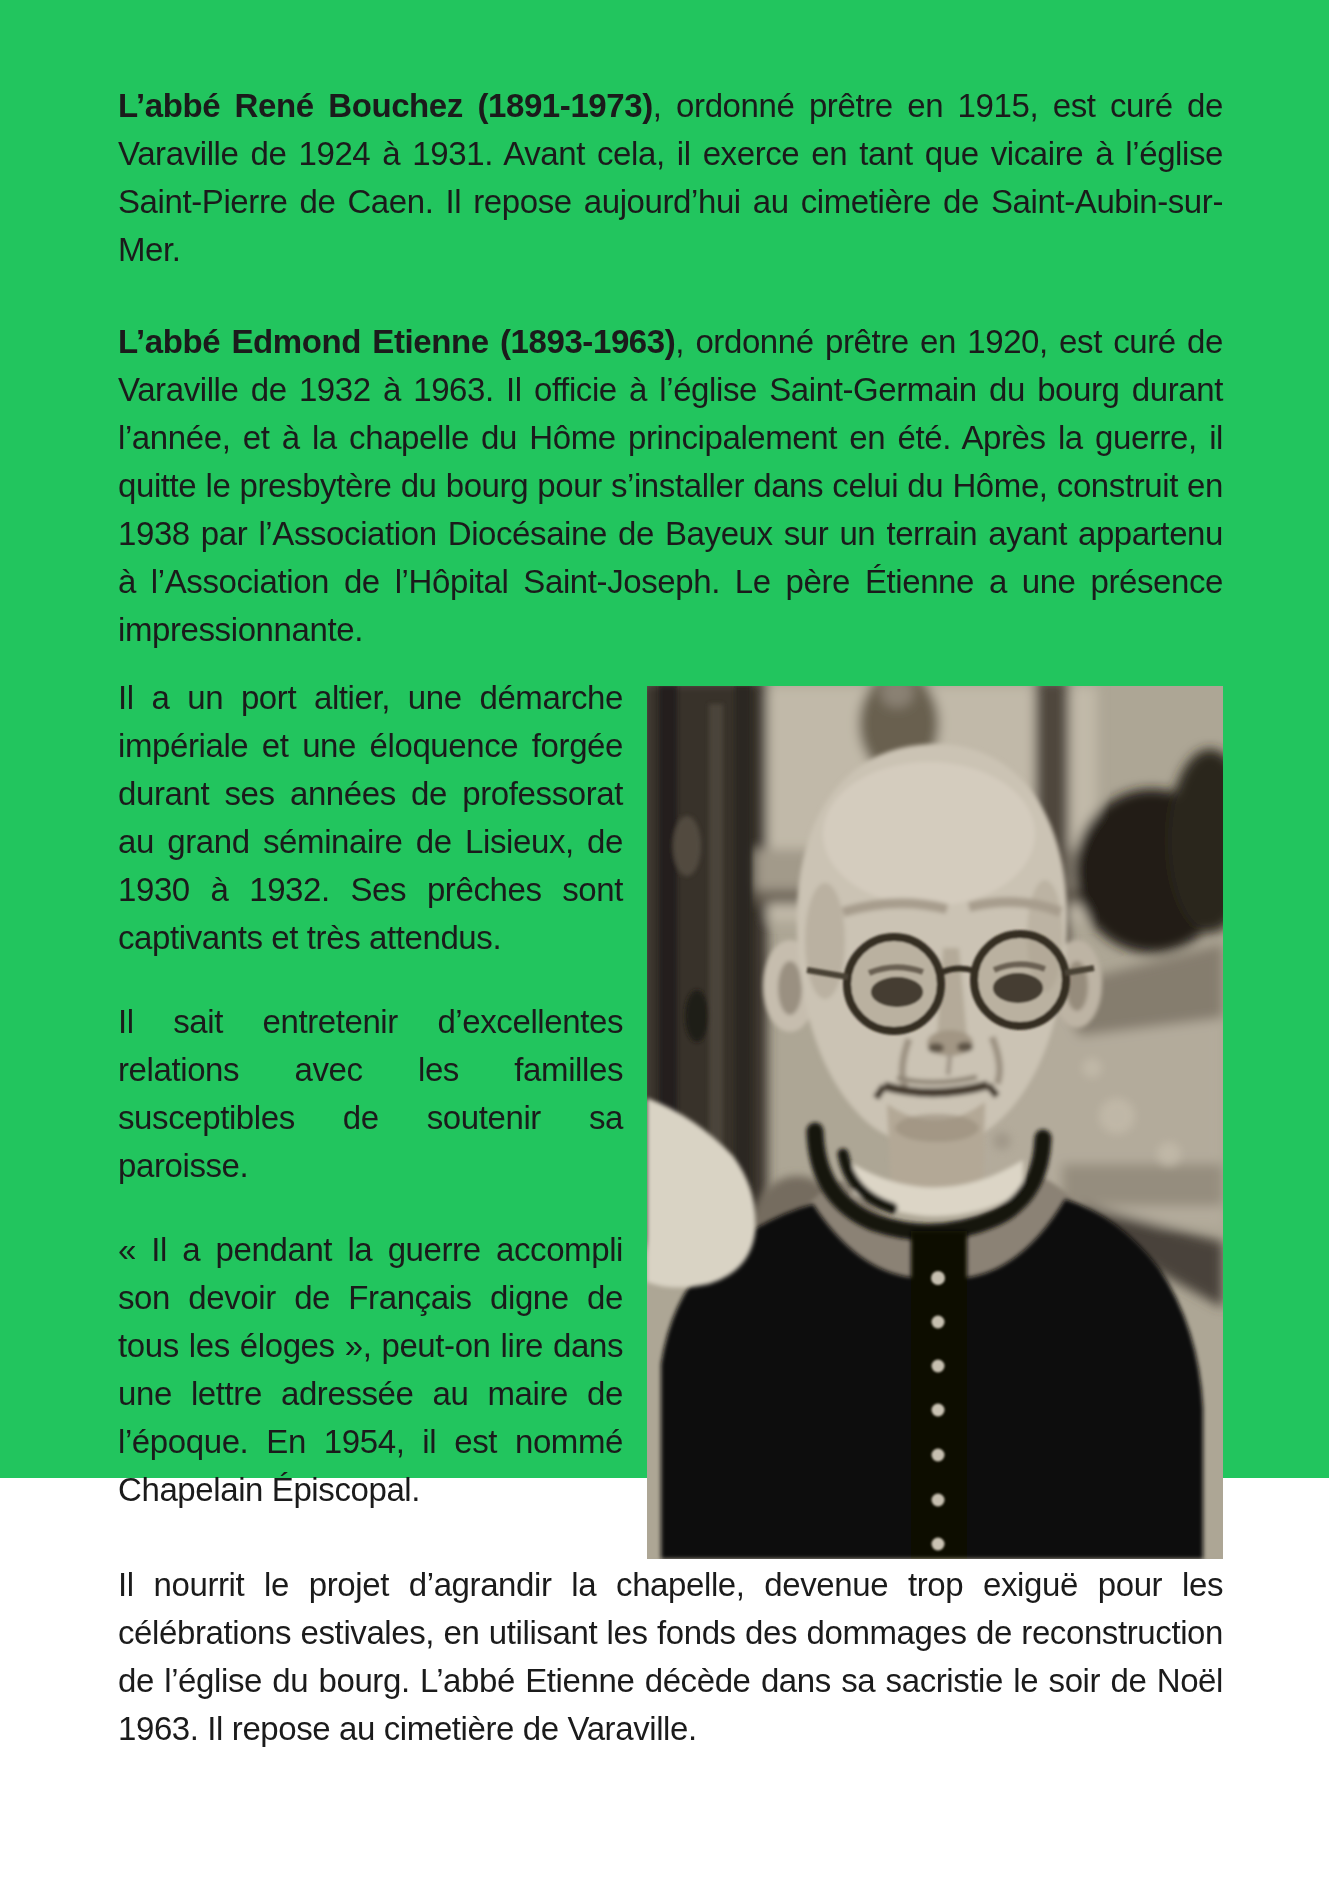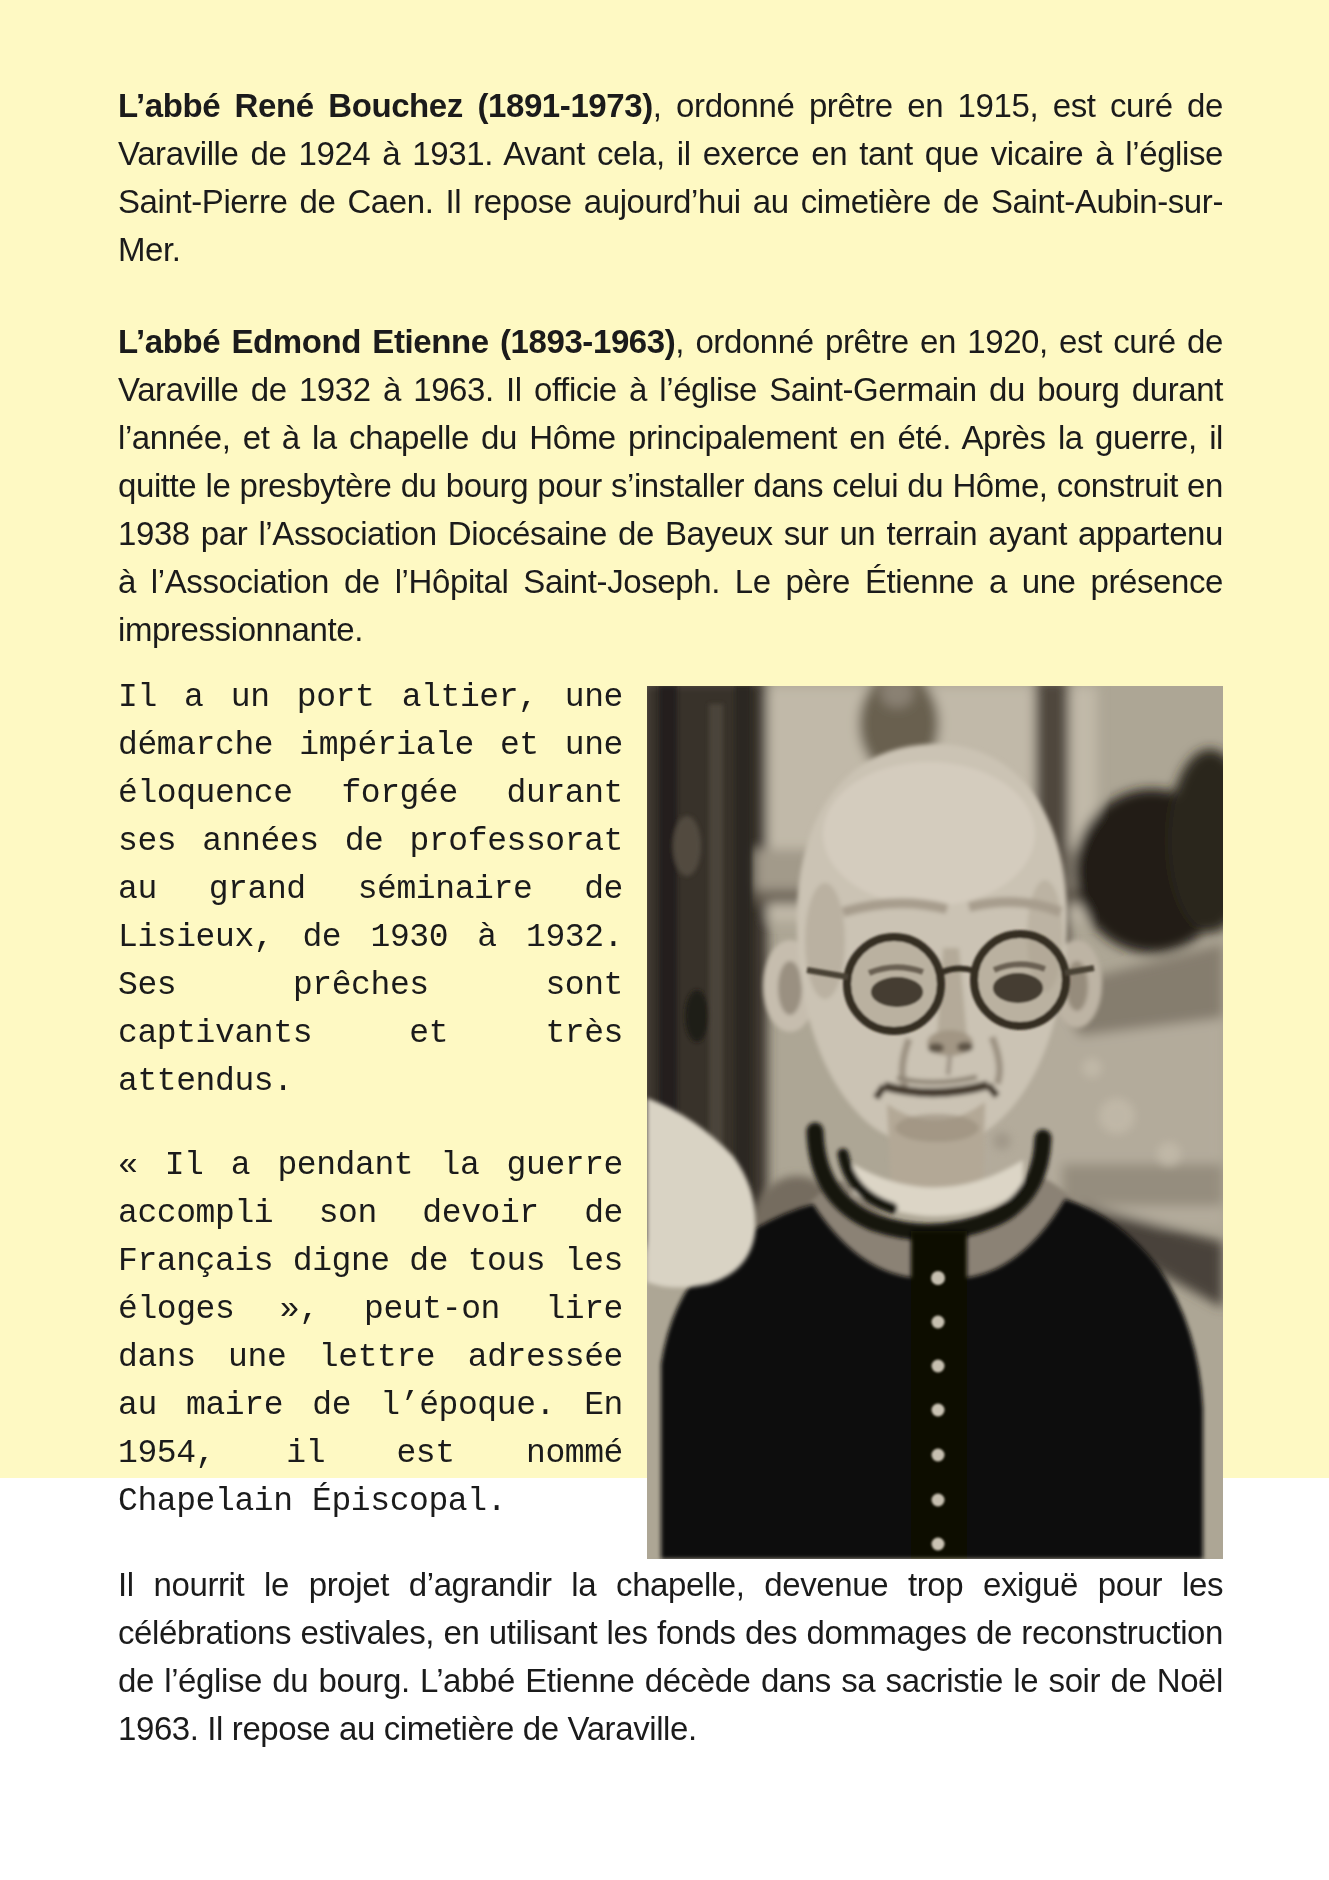--- a/index.html
+++ b/index.html
@@ -12,21 +12,21 @@
     height: 1880px;
     font-family: "Liberation Sans", "DejaVu Sans", sans-serif;
     color: #1b1b1b;
     overflow: hidden;
   }
   .page {
     box-sizing: border-box;
     width: 1329px;
     height: 1478px;
     padding: 82px 106px 0 118px;
-    background: #fef9c3;
+    background: #22c55e;
   }
   .para {
     font-size: 33px;
     line-height: 48px;
     letter-spacing: -0.4px;
     text-align: justify;
     margin: 0 0 44px 0;
     hyphens: none;
   }
   .para .lead {
@@ -36,21 +36,20 @@
     margin-bottom: 20px;
   }
   .media-row {
     display: flex;
     gap: 24px;
     align-items: flex-start;
   }
   .text-col {
     width: 505px;
     flex: 0 0 505px;
-    font-family: Liberation Mono, monospace;
   }
   .text-col .para {
     margin-bottom: 36px;
   }
   .text-col .para:last-child {
     margin-bottom: 16px;
   }
   .photo-frame {
     width: 576px;
     height: 873px;
@@ -71,20 +70,21 @@
 <div class="page">
 
   <p class="para"><span class="lead">L’abbé René Bouchez (1891-1973)</span><span>, ordonné prêtre en 1915, est curé de Varaville de 1924 à 1931. Avant cela, il exerce en tant que vicaire à l’église Saint-Pierre de Caen. Il repose aujourd’hui au cimetière de Saint-Aubin-sur-Mer.</span></p>
 
   <p class="para tight"><span class="lead">L’abbé Edmond Etienne (1893-1963)</span><span>, ordonné prêtre en 1920, est curé de Varaville de 1932 à 1963. Il officie à l’église Saint-Germain du bourg durant l’année, et à la chapelle du Hôme principalement en été. Après la guerre, il quitte le presbytère du bourg pour s’installer dans celui du Hôme, construit en 1938 par l’Association Diocésaine de Bayeux sur un terrain ayant appartenu à l’Association de l’Hôpital Saint-Joseph. Le père Étienne a une présence impressionnante.</span></p>
 
   <div class="media-row">
 
     <div class="text-col">
       <p class="para">Il a un port altier, une démarche impériale et une éloquence forgée durant ses années de professorat au grand séminaire de Lisieux, de 1930 à 1932. Ses prêches sont captivants et très attendus.</p>
+      <p class="para">Il sait entretenir d’excellentes relations avec les familles susceptibles de soutenir sa paroisse.</p>
       <p class="para">« Il a pendant la guerre accompli son devoir de Français digne de tous les éloges », peut-on lire dans une lettre adressée au maire de l’époque. En 1954, il est nommé Chapelain Épiscopal.</p>
     </div>
 
     <div class="photo-frame">
       <svg viewBox="0 0 576 873" width="576" height="873" role="img" aria-label="portrait">
         <defs>
           <filter id="b6" x="-20%" y="-20%" width="140%" height="140%">
               <feGaussianBlur stdDeviation="6"></feGaussianBlur>
             </filter>
           <filter id="b4" x="-20%" y="-20%" width="140%" height="140%">

